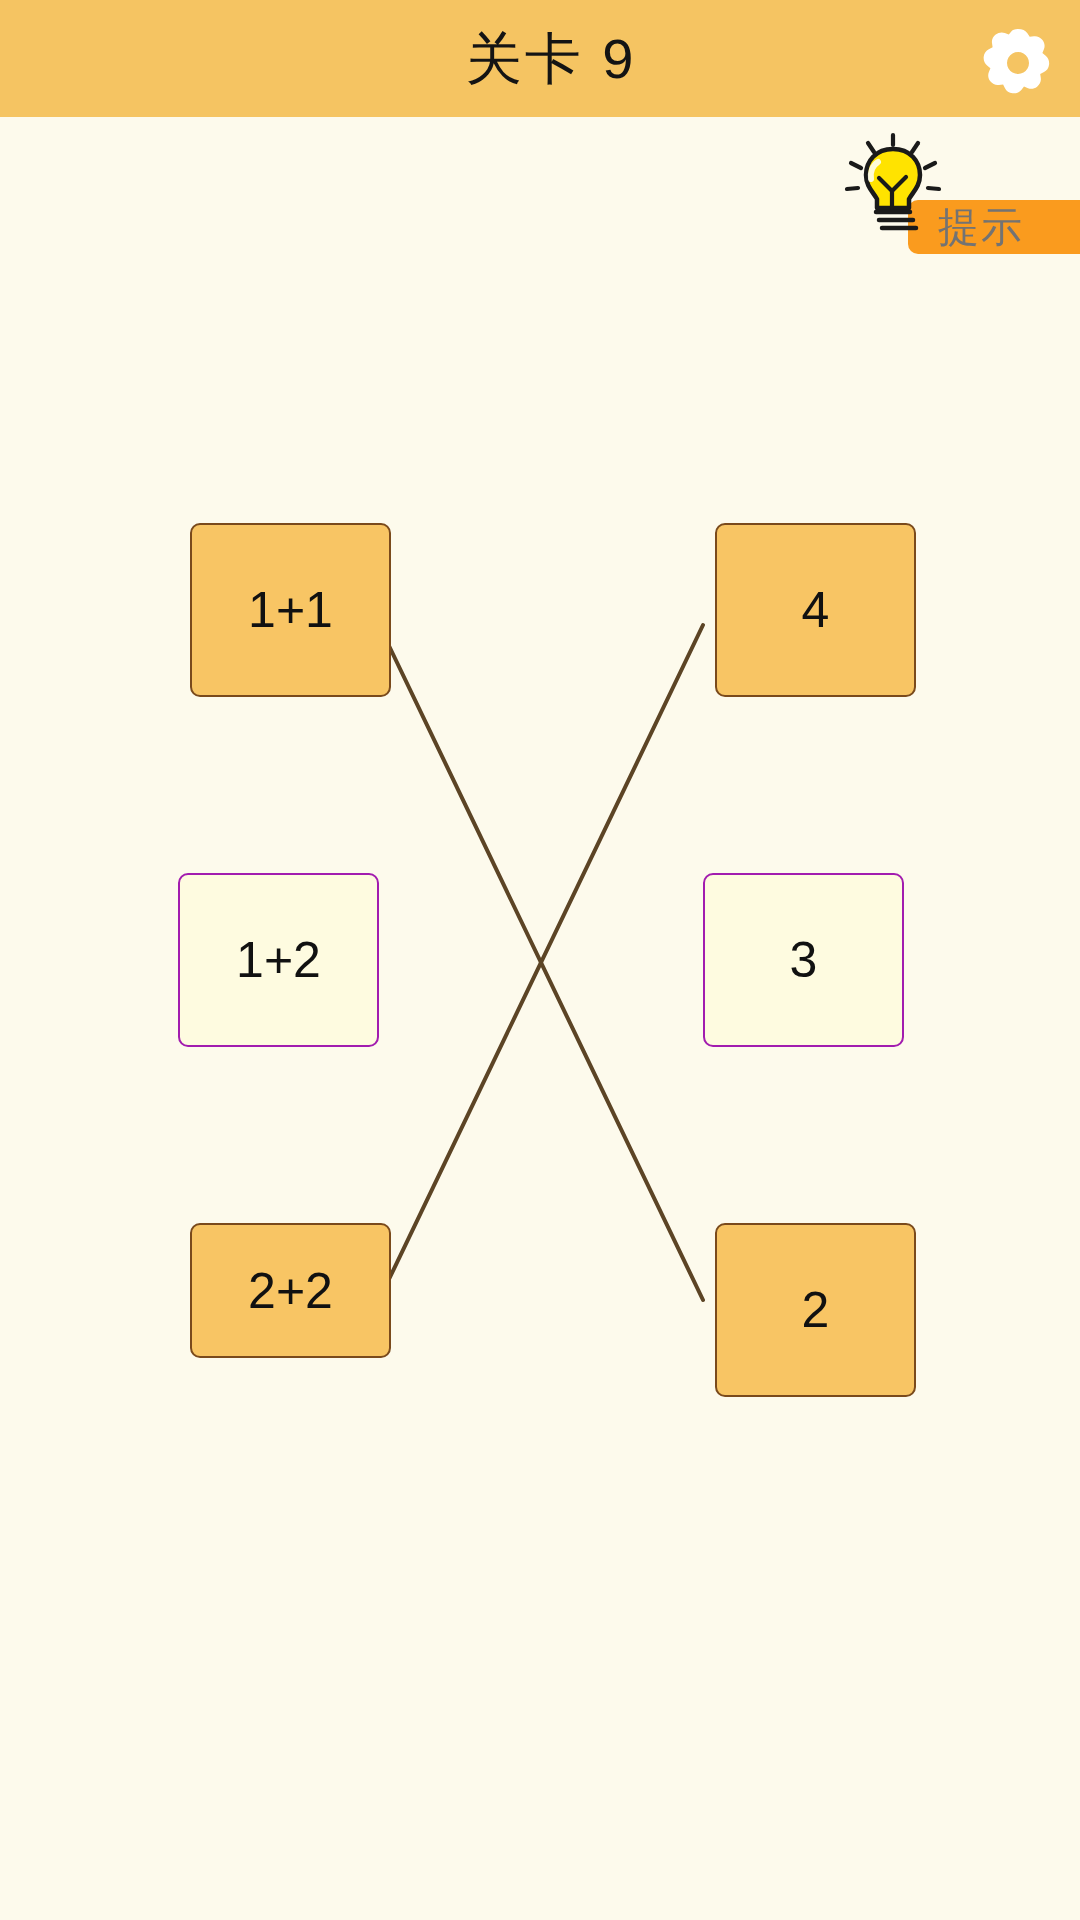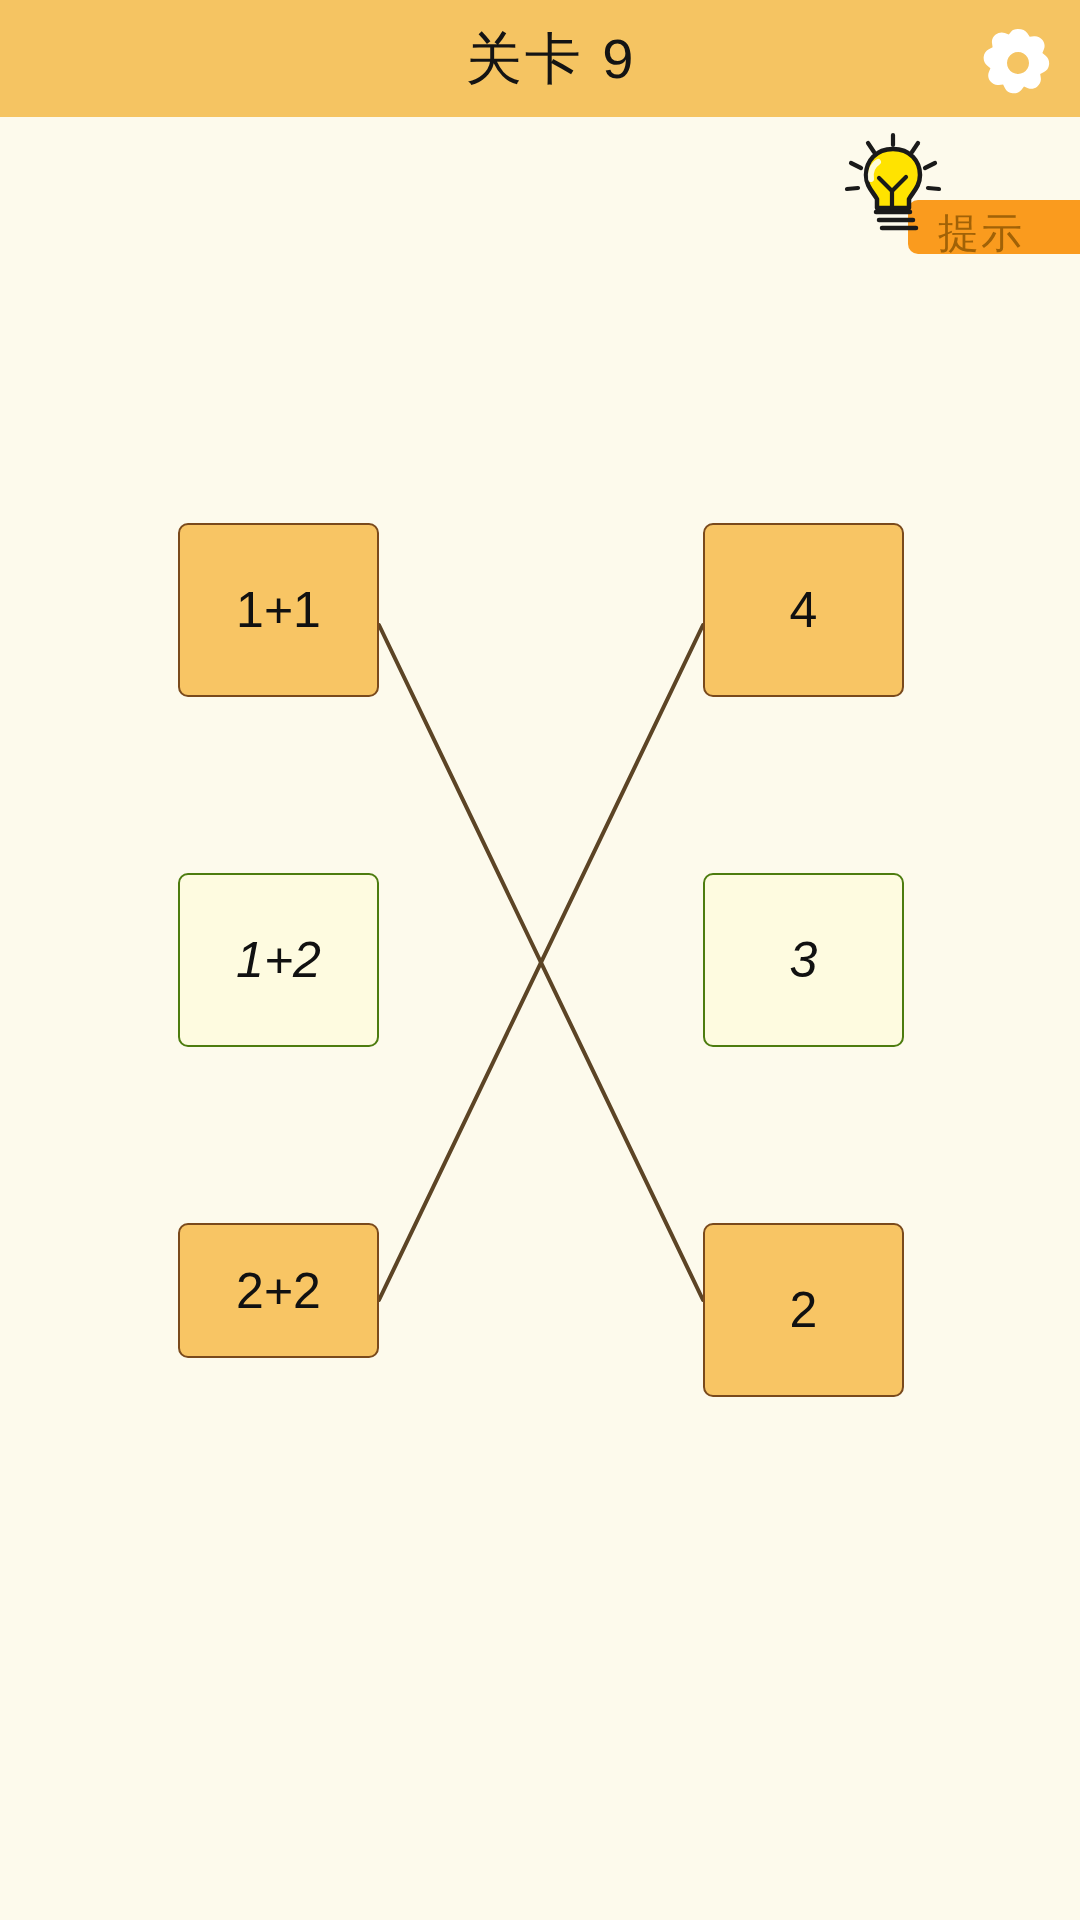--- a/index.html
+++ b/index.html
@@ -74,26 +74,26 @@
     top: 68px;
     width: 172px;
     height: 54px;
     background: #FA9B1E;
     border-top-left-radius: 10px;
     border-bottom-left-radius: 10px;
   }
   #hint-label {
     position: absolute;
     left: 100px;
-    top: 72px;
+    top: 66px;
     width: 142px;
     height: 58px;
     line-height: 58px;
     font-size: 41px;
-    color: #a16207;
+    color: #737373;
     letter-spacing: 2px;
     white-space: nowrap;
   }
   #bulb-icon {
     position: absolute;
     left: 0px;
     top: 0px;
     width: 110px;
     height: 110px;
   }
@@ -121,25 +121,25 @@
     border-radius: 10px;
     display: flex;
     align-items: center;
     justify-content: center;
     cursor: pointer;
     pointer-events: auto;
   }
   .card.matched {
     background: #F8C564;
     border: 2px solid #7A4A1C;
+    margin-left: 12px;
   }
   .card.unmatched {
     background: #FEFBE0;
-    border: 2px solid #4d7c0f;
-    font-style: italic;
+    border: 2px solid #a21caf;
   }
   .card-label {
     font-size: 50px;
     color: #111111;
     letter-spacing: 0px;
     font-family: "Liberation Sans", "DejaVu Sans", sans-serif;
     line-height: 1;
     user-select: none;
   }
 </style>

